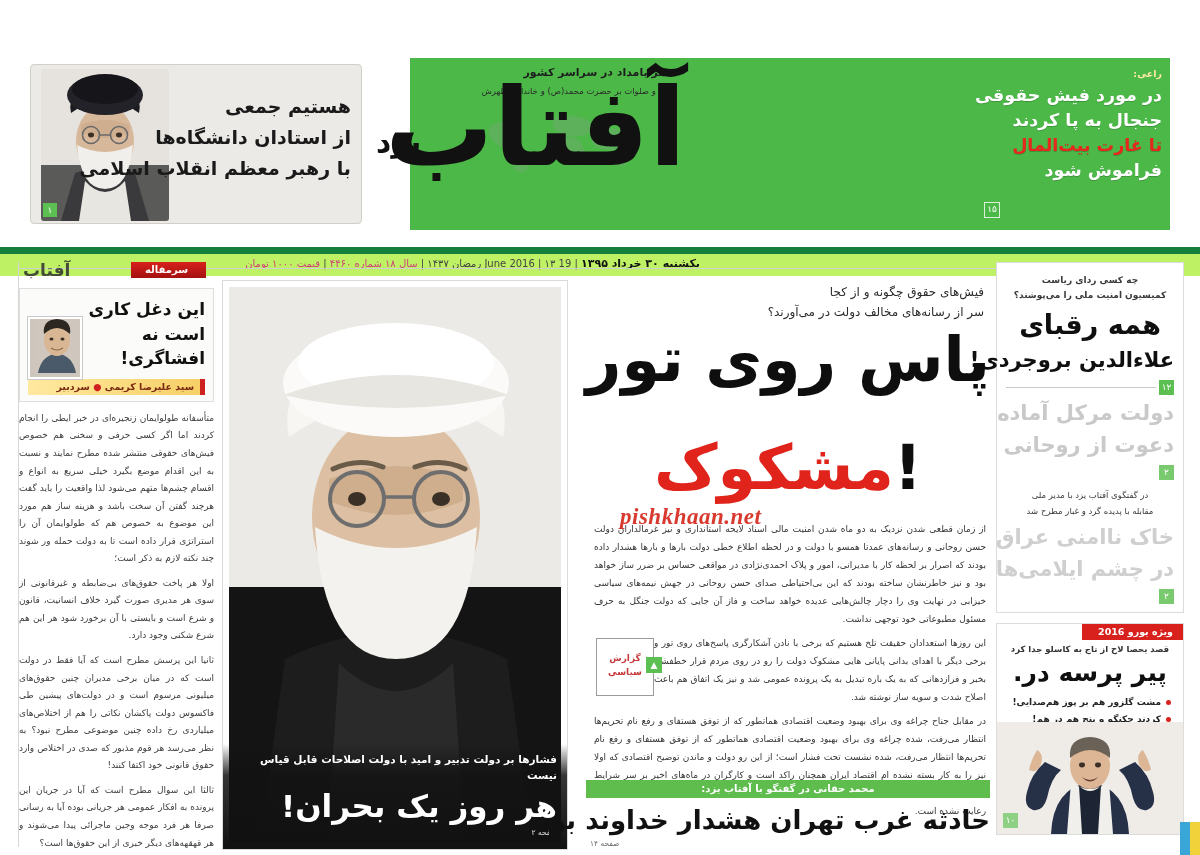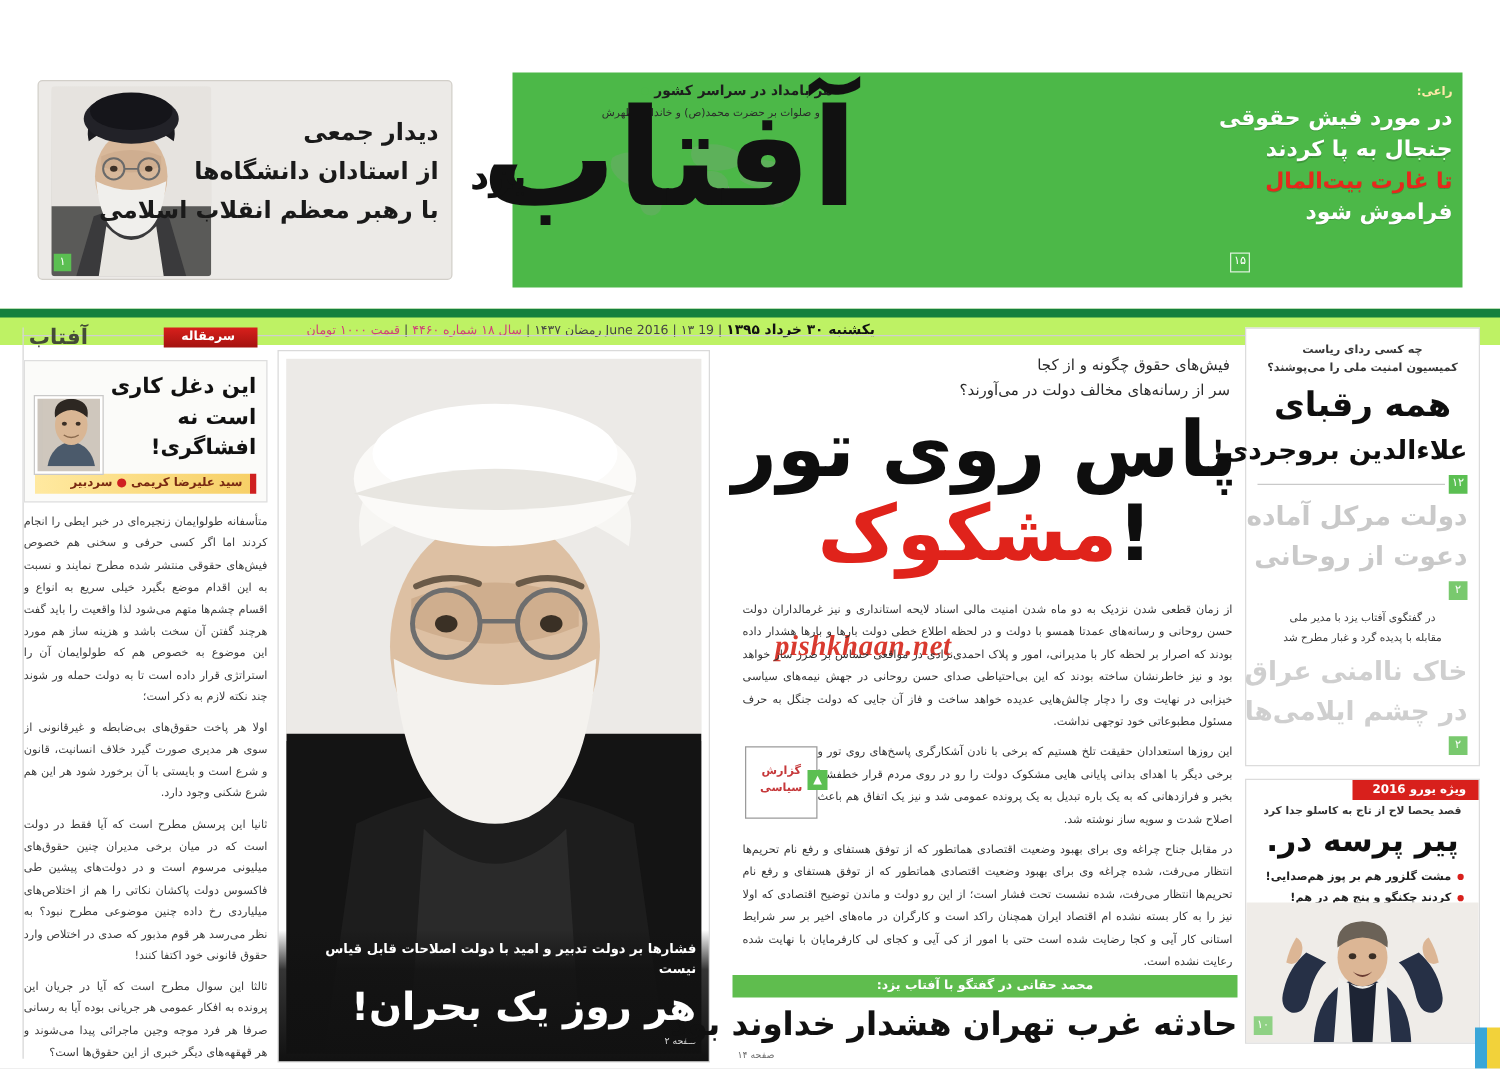--- a/index.html
+++ b/index.html
@@ -377,20 +377,21 @@
   .lead-h1-red {
     direction: rtl;
     text-align: center;
     font-size: 62px;
     font-weight: bold;
     color: #e0231b;
     line-height: 1.08;
     letter-spacing: -1px;
     white-space: nowrap;
     position: relative;
+    margin-top: 41px;
   }
   .lead-h1-red .bang { color: #0e0e0e; }
   .watermark {
     position: absolute;
     left: 34px; top: 236px;
     font-size: 23px;
     font-weight: bold;
     color: #d62a1e;
     font-style: italic;
     font-family: "Liberation Serif", serif;
@@ -633,21 +634,21 @@
             <ellipse cx="64" cy="20" rx="33" ry="15" fill="#15151a"></ellipse>
             <circle cx="50" cy="66" r="8.5" fill="none" stroke="#6a6a6a" stroke-width="1.6"></circle>
             <circle cx="78" cy="66" r="8.5" fill="none" stroke="#6a6a6a" stroke-width="1.6"></circle>
             <line x1="58.5" y1="66" x2="69.5" y2="66" stroke="#6a6a6a" stroke-width="1.4"></line>
             <ellipse cx="50" cy="66" rx="3" ry="2.4" fill="#3c3026"></ellipse>
             <ellipse cx="78" cy="66" rx="3" ry="2.4" fill="#3c3026"></ellipse>
           </svg>
         </div>
         <div class="page-badge leader-badge">۱</div>
         <div class="leader-text">
-          <div>دیدار جمعی</div>
+          <div>هستیم جمعی</div>
           <div>از استادان دانشگاه‌ها</div>
           <div>با رهبر معظم انقلاب اسلامی</div>
         </div>
       </div>
 
       <div class="logo-wrap">
         <div class="logo-tagline">
           <span class="dot"></span><span>هر بامداد در سراسر کشور</span><span class="dot"></span>
         </div>
         <div class="logo-sub">سلام و صلوات بر حضرت محمد(ص) و خاندان مطهرش</div>

